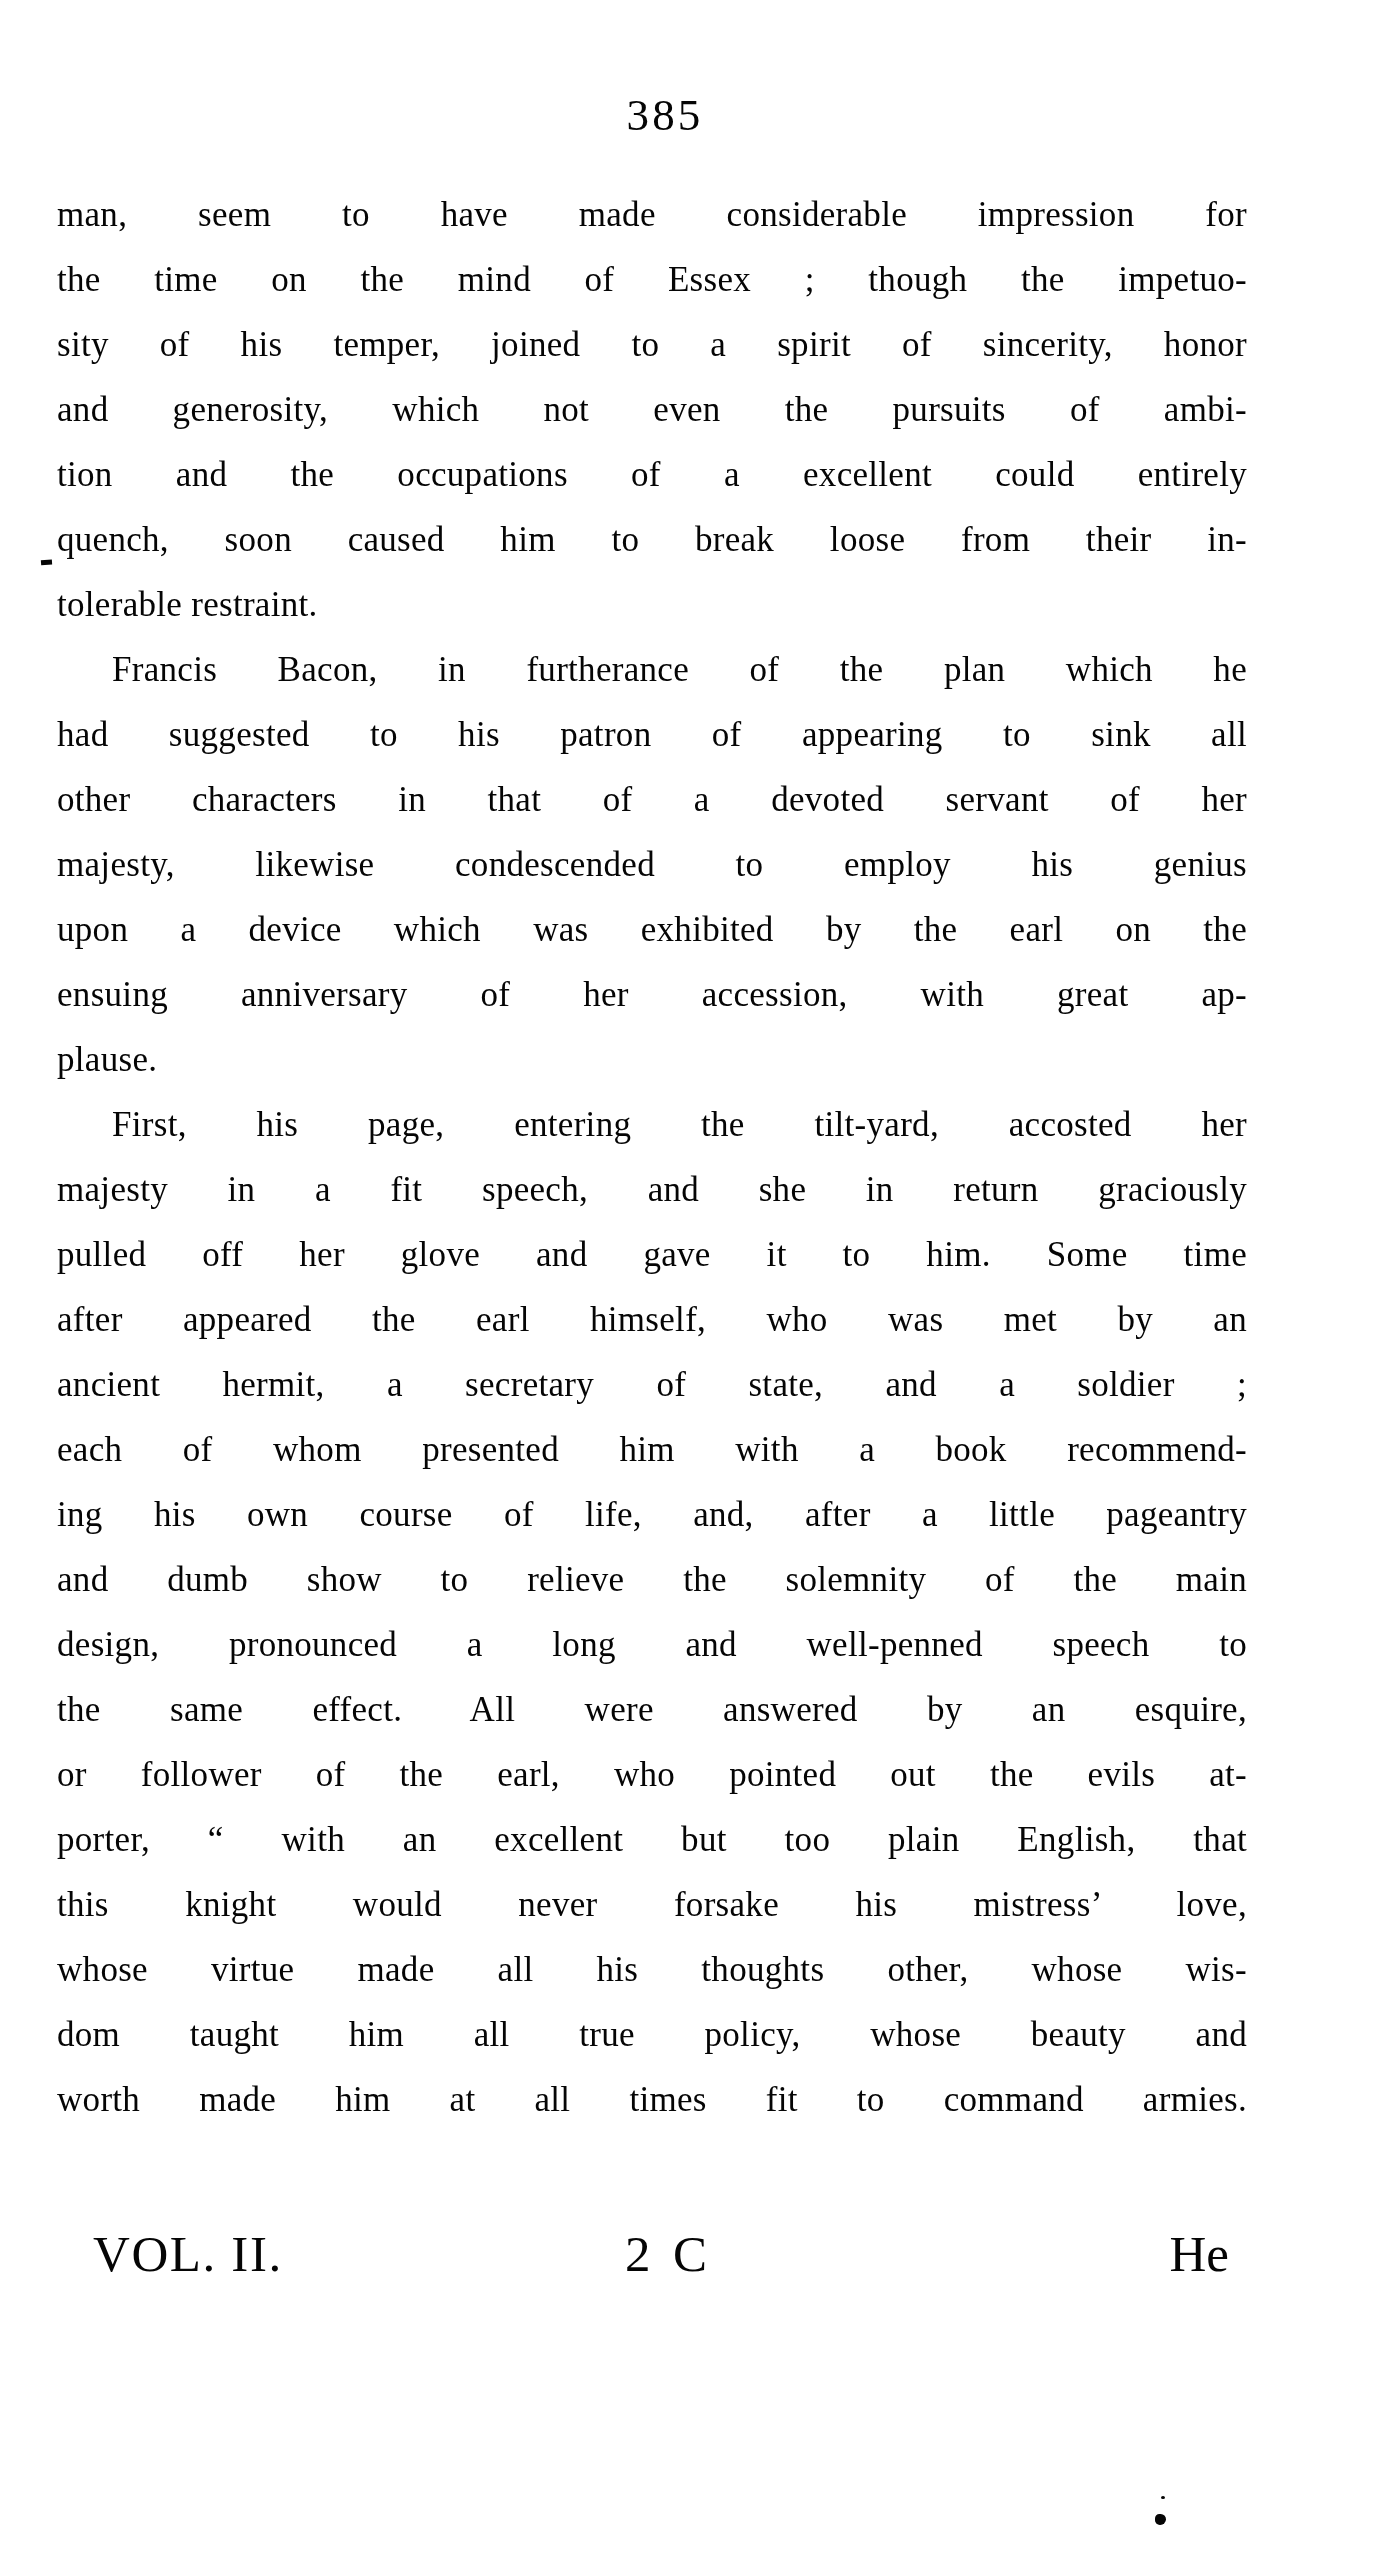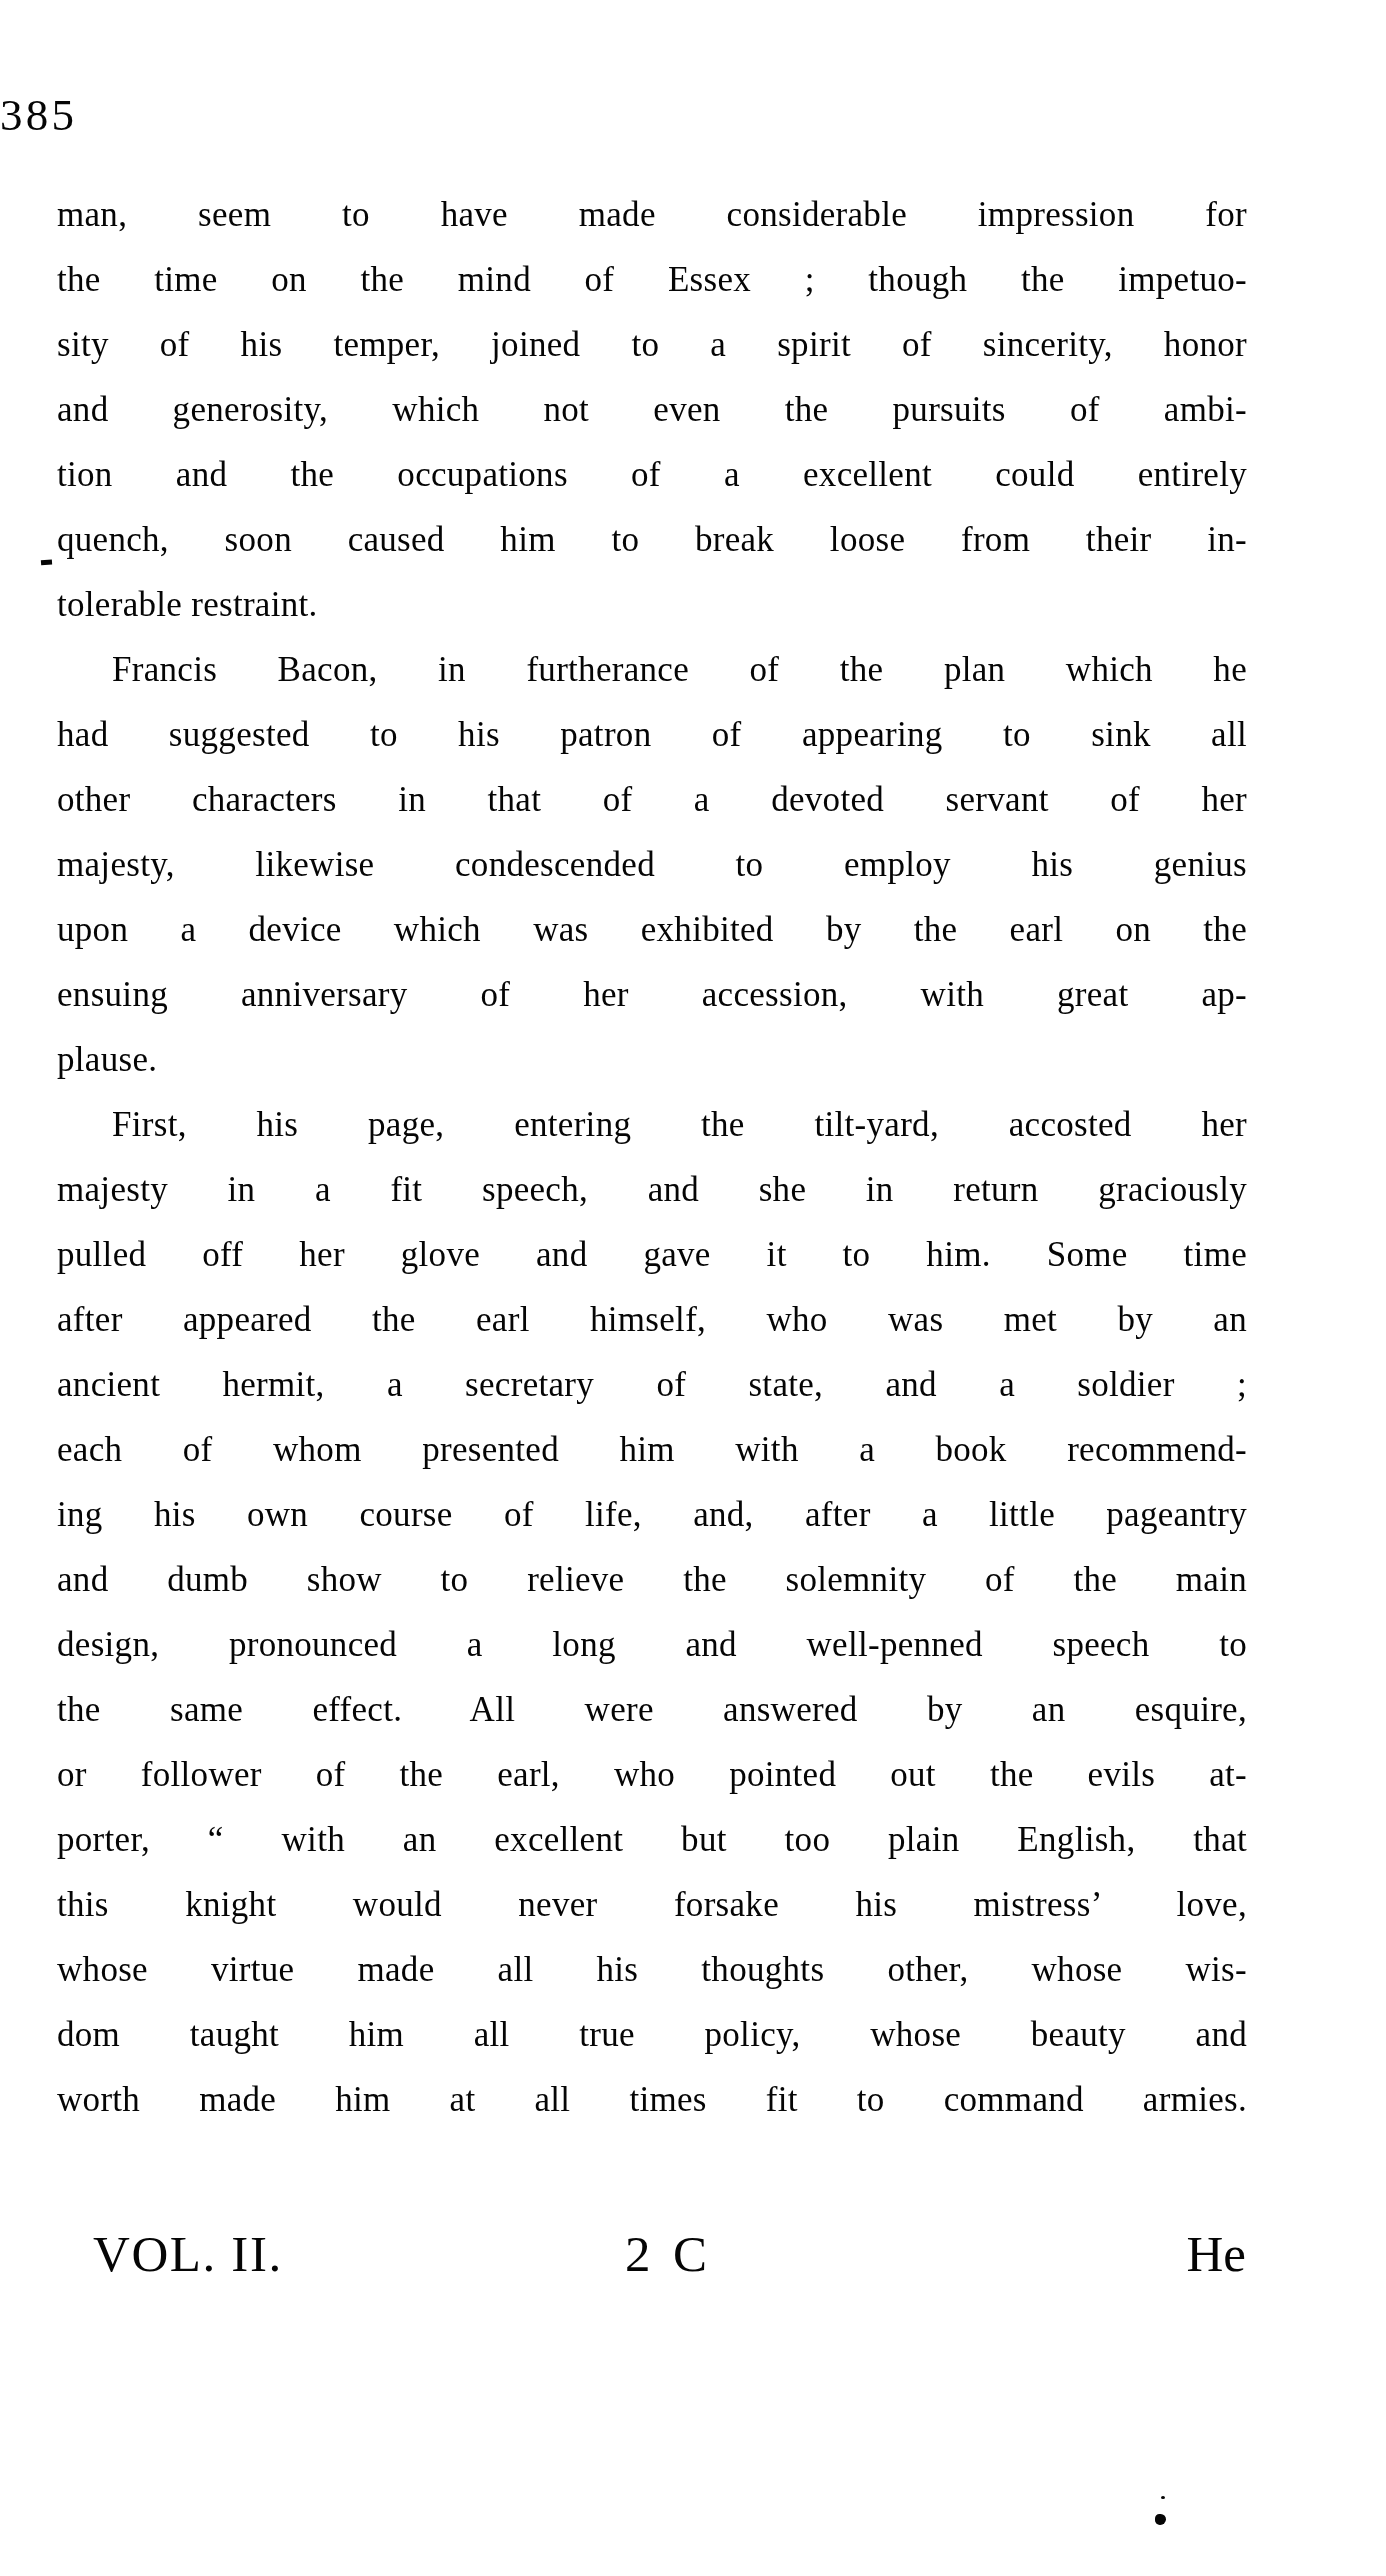--- a/index.html
+++ b/index.html
@@ -14,21 +14,21 @@
     background: #ffffff;
     color: #050505;
     font-family: "Liberation Serif", "DejaVu Serif", serif;
     overflow: hidden;
   }
   .page-number {
     position: absolute;
     top: 91px;
     left: 0;
     width: 1330px;
-    text-align: left;
+    text-align: center;
     font-size: 45px;
     line-height: 49px;
     letter-spacing: 3.2px;
   }
   .text-block {
     position: absolute;
     top: 182px;
     left: 57px;
     width: 1190px;
   }
@@ -63,21 +63,21 @@
     left: 36px;
     letter-spacing: 1.6px;
   }
   .footer-signature {
     position: absolute;
     left: 568px;
     letter-spacing: 4.9px;
   }
   .footer-catchword {
     position: absolute;
-    right: 1px;
+    right: 18px;
   }
   .ink-dash {
     position: absolute;
     left: 41px;
     top: 560px;
     width: 10.5px;
     height: 4.9px;
     background: #050505;
     transform: rotate(-4deg);
   }

